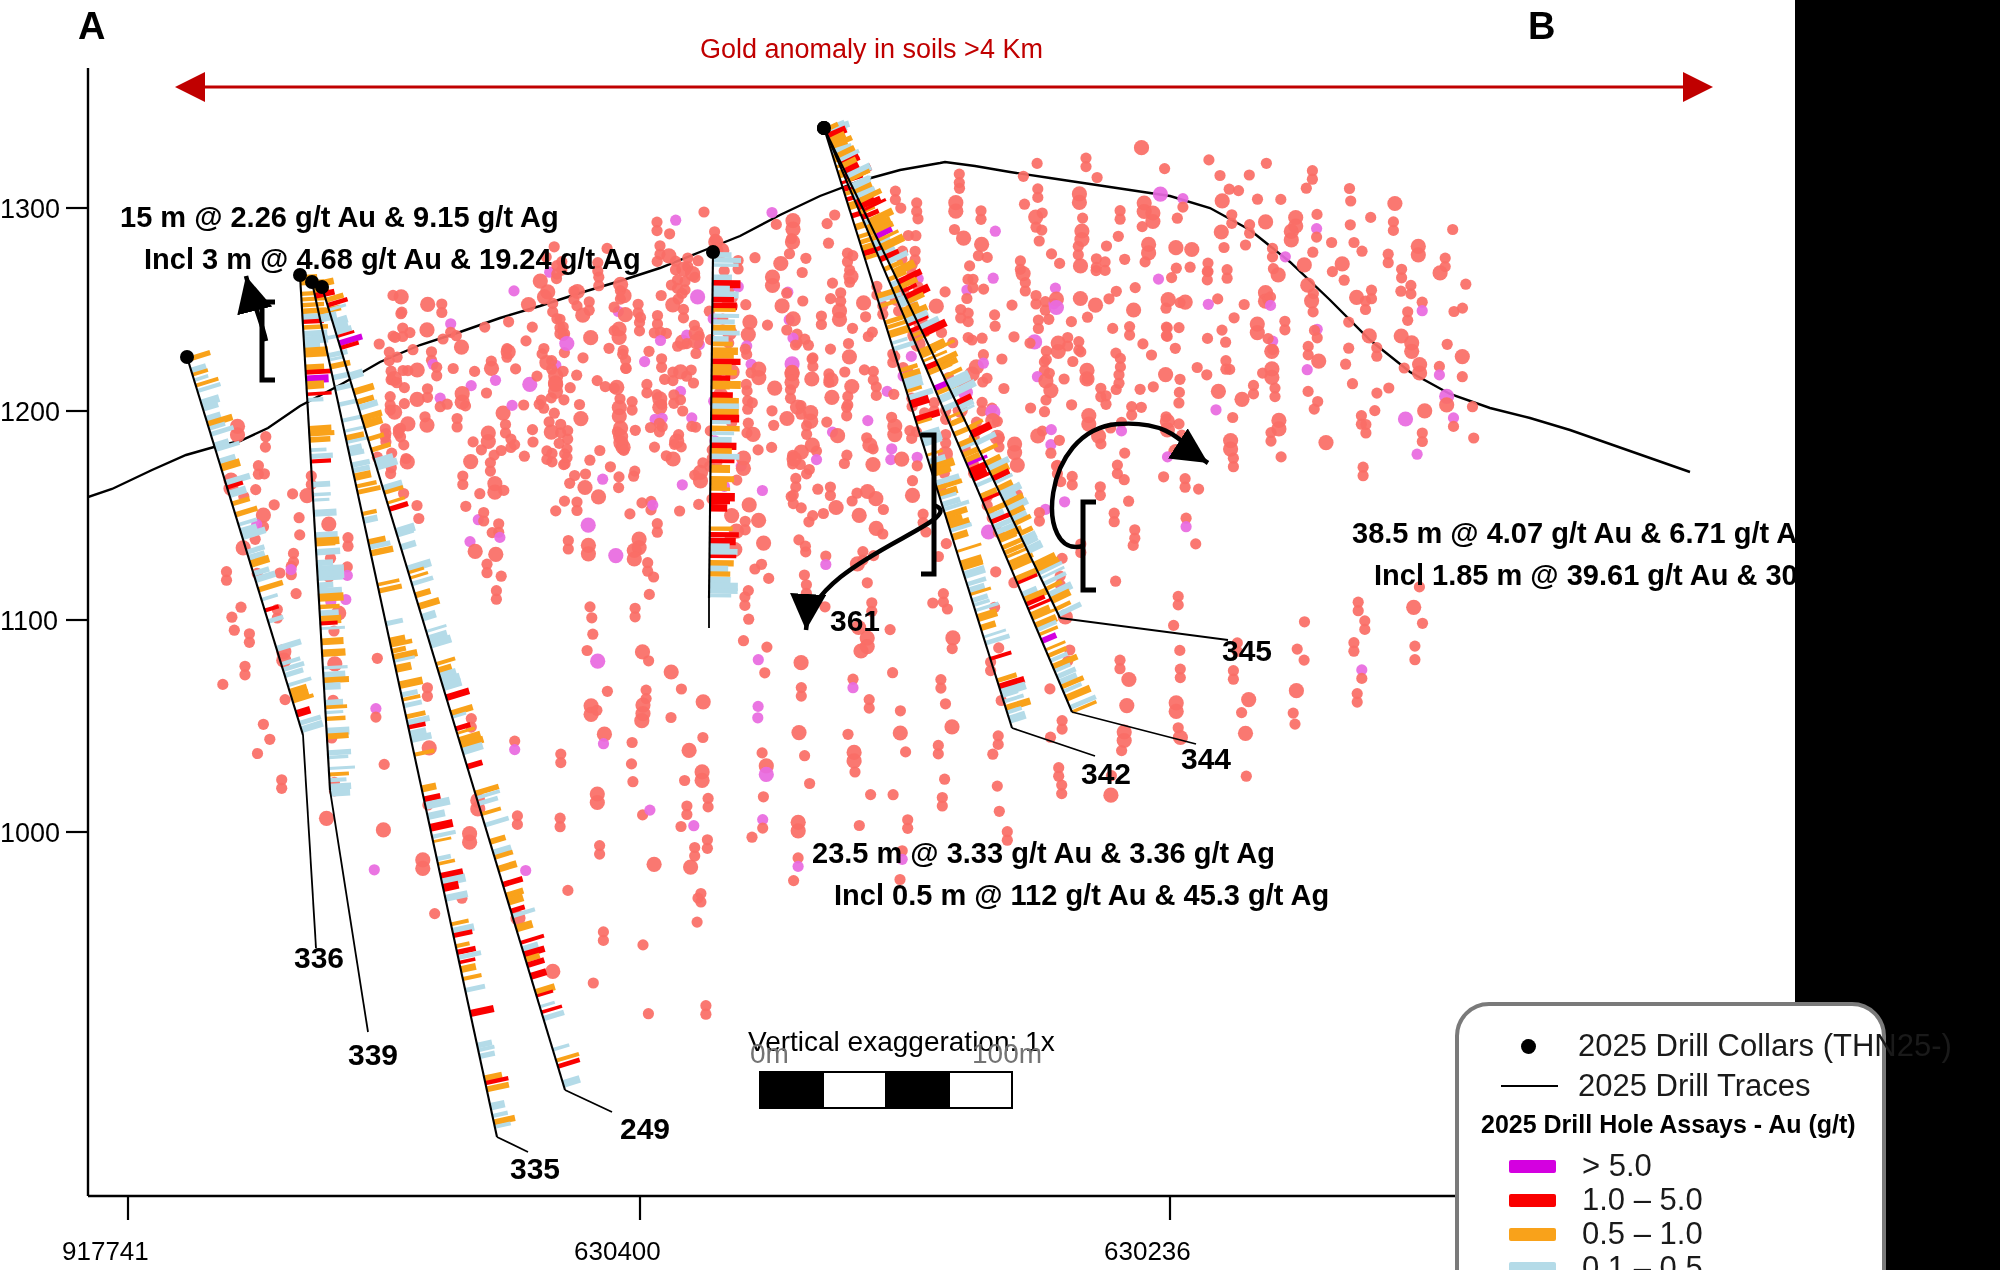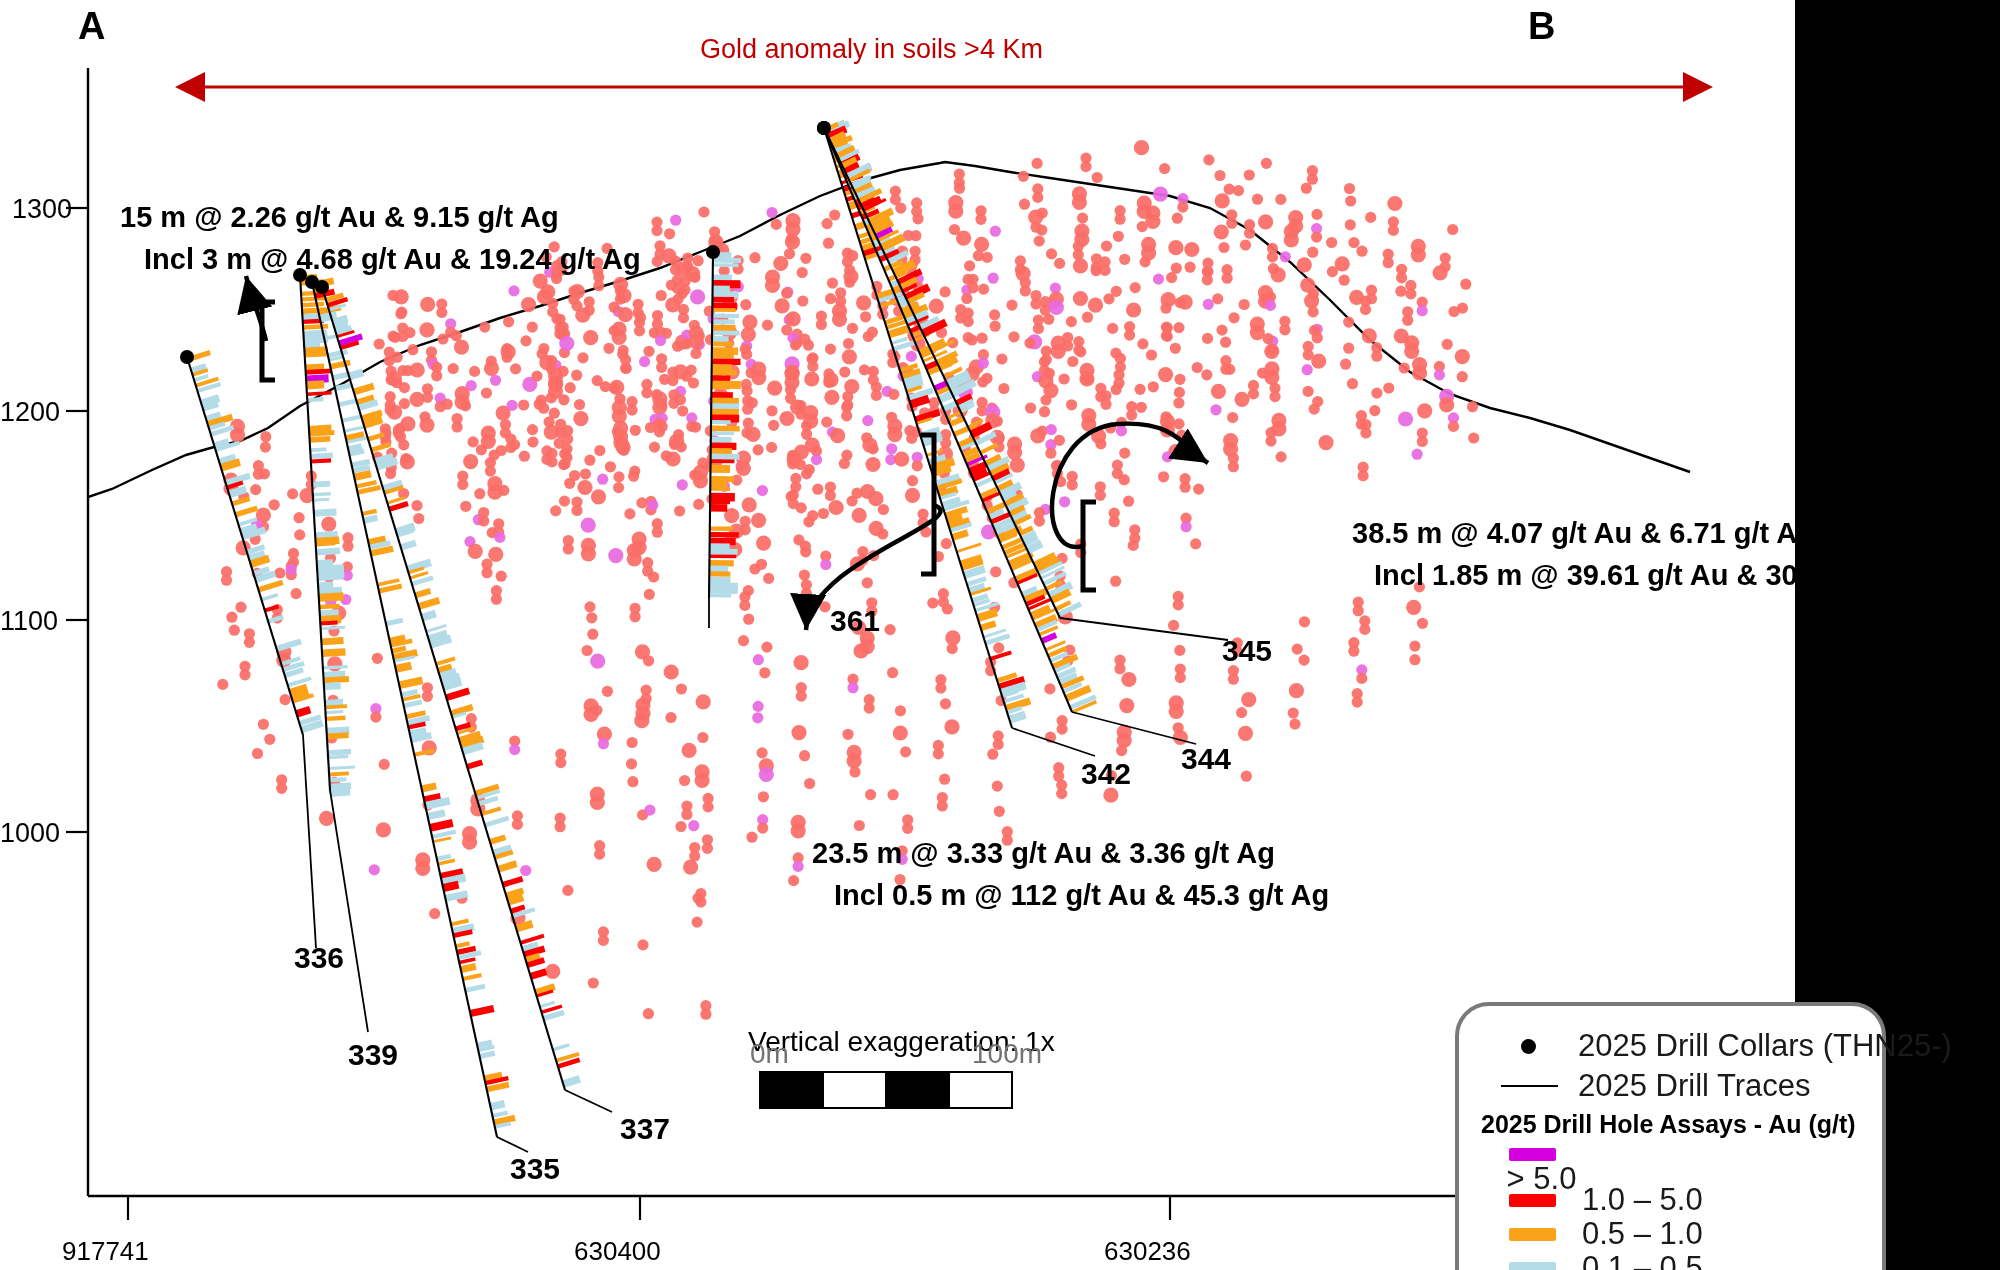--- a/index.html
+++ b/index.html
@@ -2109,21 +2109,21 @@
         <rect x="949" y="1072" width="63" height="36" fill="#fff" stroke="#000" stroke-width="2"></rect>
         <rect x="760" y="1072" width="252" height="36" fill="none" stroke="#000" stroke-width="2"></rect>
       </g>
     </svg>
 
     <div class="lbl endlabel" style="left:78px;top:5px;">A</div>
     <div class="lbl endlabel" style="left:1528px;top:5px;">B</div>
 
     <div class="lbl anomaly-title" style="left:700px;top:34px;">Gold anomaly in soils  &gt;4 Km</div>
 
-    <div class="lbl ytick" style="left:12px;top:194px;width:58px;">1300</div>
+    <div class="lbl ytick" style="left:0px;top:194px;width:58px;">1300</div>
     <div class="lbl ytick" style="left:0px;top:397px;width:58px;">1200</div>
     <div class="lbl ytick" style="left:0px;top:606px;width:58px;">1100</div>
     <div class="lbl ytick" style="left:0px;top:818px;width:58px;">1000</div>
 
     <div class="lbl xtick" style="left:62px;top:1236px;">917741</div>
     <div class="lbl xtick" style="left:574px;top:1236px;">630400</div>
     <div class="lbl xtick" style="left:1104px;top:1236px;">630236</div>
     <div class="lbl xtick" style="left:1634px;top:1236px;">630072</div>
 
     <div class="lbl annot" style="left:120px;top:196px;">
@@ -2137,21 +2137,21 @@
     </div>
 
     <div class="lbl annot" style="left:1352px;top:512px;">
       <div>38.5 m @ 4.07 g/t Au &amp; 6.71 g/t Ag</div>
       <div style="padding-left:22px;">Incl 1.85 m @  39.61 g/t Au &amp; 30.9</div>
     </div>
 
     <div class="lbl holelbl" style="left:294px;top:941px;">336</div>
     <div class="lbl holelbl" style="left:348px;top:1030px;margin-top:8px;">339</div>
     <div class="lbl holelbl" style="left:510px;top:1152px;">335</div>
-    <div class="lbl holelbl" style="left:620px;top:1112px;">337</div>
+    <div class="lbl holelbl" style="left:620px;top:1112px;">249</div>
     <div class="lbl holelbl" style="left:830px;top:604px;">361</div>
     <div class="lbl holelbl" style="left:1081px;top:757px;">342</div>
     <div class="lbl holelbl" style="left:1181px;top:742px;">344</div>
     <div class="lbl holelbl" style="left:1222px;top:634px;">345</div>
 
     <div class="lbl vexag" style="left:748px;top:1026px;">Vertical exaggeration: 1x</div>
     <div class="lbl scalelbl" style="left:750px;top:1038px;">0m</div>
     <div class="lbl scalelbl" style="left:972px;top:1038px;">100m</div>
 
     <div class="legendbox">
@@ -2162,21 +2162,21 @@
 
       <div class="lgrow" style="left:42px;top:62px;align-items:center;">
         <span class="traceline" style="margin-left:0px;margin-right:20px;"></span>
         <span class="lgtext">2025 Drill Traces</span>
       </div>
 
       <div class="lgrow" style="left:22px;top:104px;">
         <span class="lghead">2025 Drill Hole Assays - Au (g/t)</span>
       </div>
 
-      <div class="lgrow" style="left:42px;top:142px;flex-direction:column;">
+      <div class="lgrow" style="left:42px;top:142px;">
         <span class="swatch" id="sw0" style="margin-left: 8px; margin-right: 26px; background: rgb(212, 0, 224);"></span>
         <span class="lgtext">&gt; 5.0</span>
       </div>
       <div class="lgrow" style="left:42px;top:176px;">
         <span class="swatch" id="sw1" style="margin-left: 8px; margin-right: 26px; background: rgb(250, 0, 0);"></span>
         <span class="lgtext">1.0 – 5.0</span>
       </div>
       <div class="lgrow" style="left:42px;top:210px;">
         <span class="swatch" id="sw2" style="margin-left: 8px; margin-right: 26px; background: rgb(249, 162, 26);"></span>
         <span class="lgtext">0.5 – 1.0</span>

